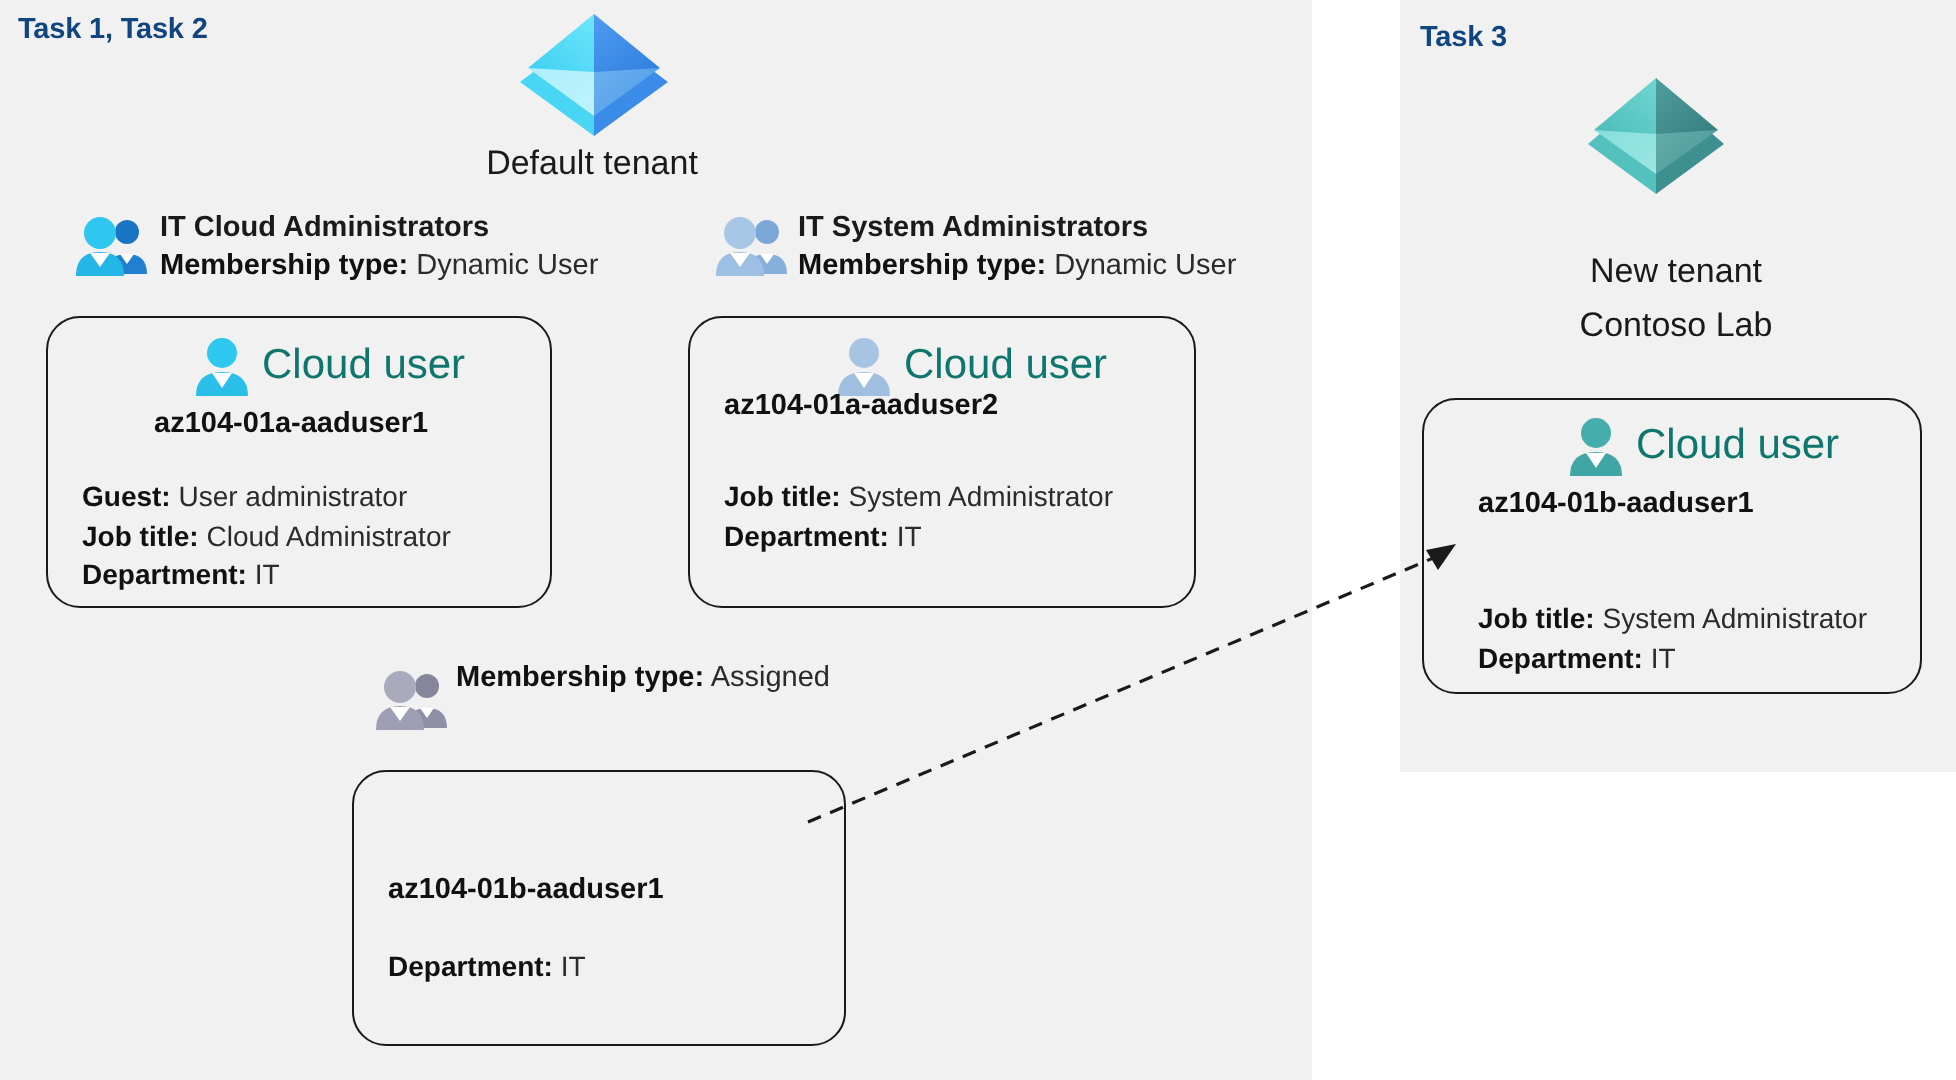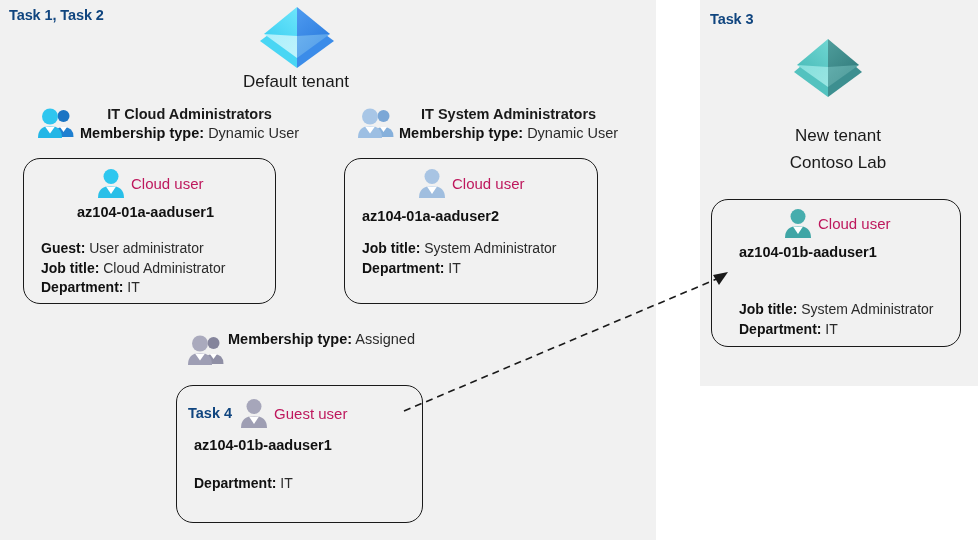--- a/index.html
+++ b/index.html
@@ -30,21 +30,20 @@
     font-weight:normal;
     font-size:17px;
     color:#1a1a1a;
     white-space:nowrap;
     text-align:center;
   }
 
   .grp{
     position:absolute;
     white-space:nowrap;
-    text-align:center;
   }
   .grp .gname{
     font-weight:bold;font-size:14.5px;color:#1a1a1a;
     display:block;line-height:19px;
   }
   .grp .gmt{
     font-size:14.5px;color:#2b2b2b;display:block;line-height:19px;
   }
   .grp .gmt b{font-weight:bold;color:#111;}
 
@@ -55,21 +54,21 @@
     border-radius:17px;
     box-sizing:border-box;
   }
 
   .card-head{
     position:absolute;
     display:flex;align-items:center;
     white-space:nowrap;
   }
   .card-head .ctype{
-    font-size:15px;color:#be185d;margin-left:6px;
+    font-size:21px;color:#0f766e;margin-left:6px;
   }
   .card-head .task-inline{
     color:#10457f;font-weight:bold;font-size:14.5px;margin-right:8px;
   }
 
   .uname{
     position:absolute;
     font-weight:bold;font-size:14.5px;color:#111;
     white-space:nowrap;
   }
@@ -221,37 +220,28 @@
 
   <div class="card" style="left:344px;top:158px;width:254px;height:146px;">
     <div class="card-head" style="left:73px;top:9px;">
       <svg class="icon-svg" width="28" height="30" viewBox="0 0 28 30">
         <circle cx="14" cy="8.5" r="7.5" fill="#a8c4e3"></circle>
         <path d="M1 30 q0-12 13-12 q13 0 13 12 z" fill="#a0bedf"></path>
         <path d="M9 18.5 l5 7.5 l5 -7.5 z" fill="#ffffff"></path>
       </svg>
       <span class="ctype">Cloud user</span>
     </div>
-    <div class="uname" style="left:17px;top:49px;">az104-01a-aaduser2</div>
+    <div class="uname" style="left:17px;top:36px;">az104-01a-aaduser2</div>
     <div class="attrs" style="left:17px;top:80px;">
       <div><b>Job title:</b> <span>System Administrator</span></div>
       <div><b>Department:</b> <span>IT</span></div>
     </div>
   </div>
 
   <div class="card" style="left:176px;top:385px;width:247px;height:138px;">
-    <div class="card-head" style="left:11px;top:12px;">
-      <span class="task-inline">Task 4</span>
-      <svg class="icon-svg" width="28" height="30" viewBox="0 0 28 30">
-        <circle cx="14" cy="8.5" r="7.5" fill="#a6a6ba"></circle>
-        <path d="M1 30 q0-12 13-12 q13 0 13 12 z" fill="#9e9eb3"></path>
-        <path d="M9 18.5 l5 7.5 l5 -7.5 z" fill="#ffffff"></path>
-      </svg>
-      <span class="ctype">Guest user</span>
-    </div>
     <div class="uname" style="left:17px;top:51px;">az104-01b-aaduser1</div>
     <div class="attrs" style="left:17px;top:88px;">
       <div><b>Department:</b> <span>IT</span></div>
     </div>
   </div>
 
   <div class="card" style="left:711px;top:199px;width:250px;height:148px;">
     <div class="card-head" style="left:72px;top:8px;">
       <svg class="icon-svg" width="28" height="30" viewBox="0 0 28 30">
         <circle cx="14" cy="8.5" r="7.5" fill="#46adad"></circle>

